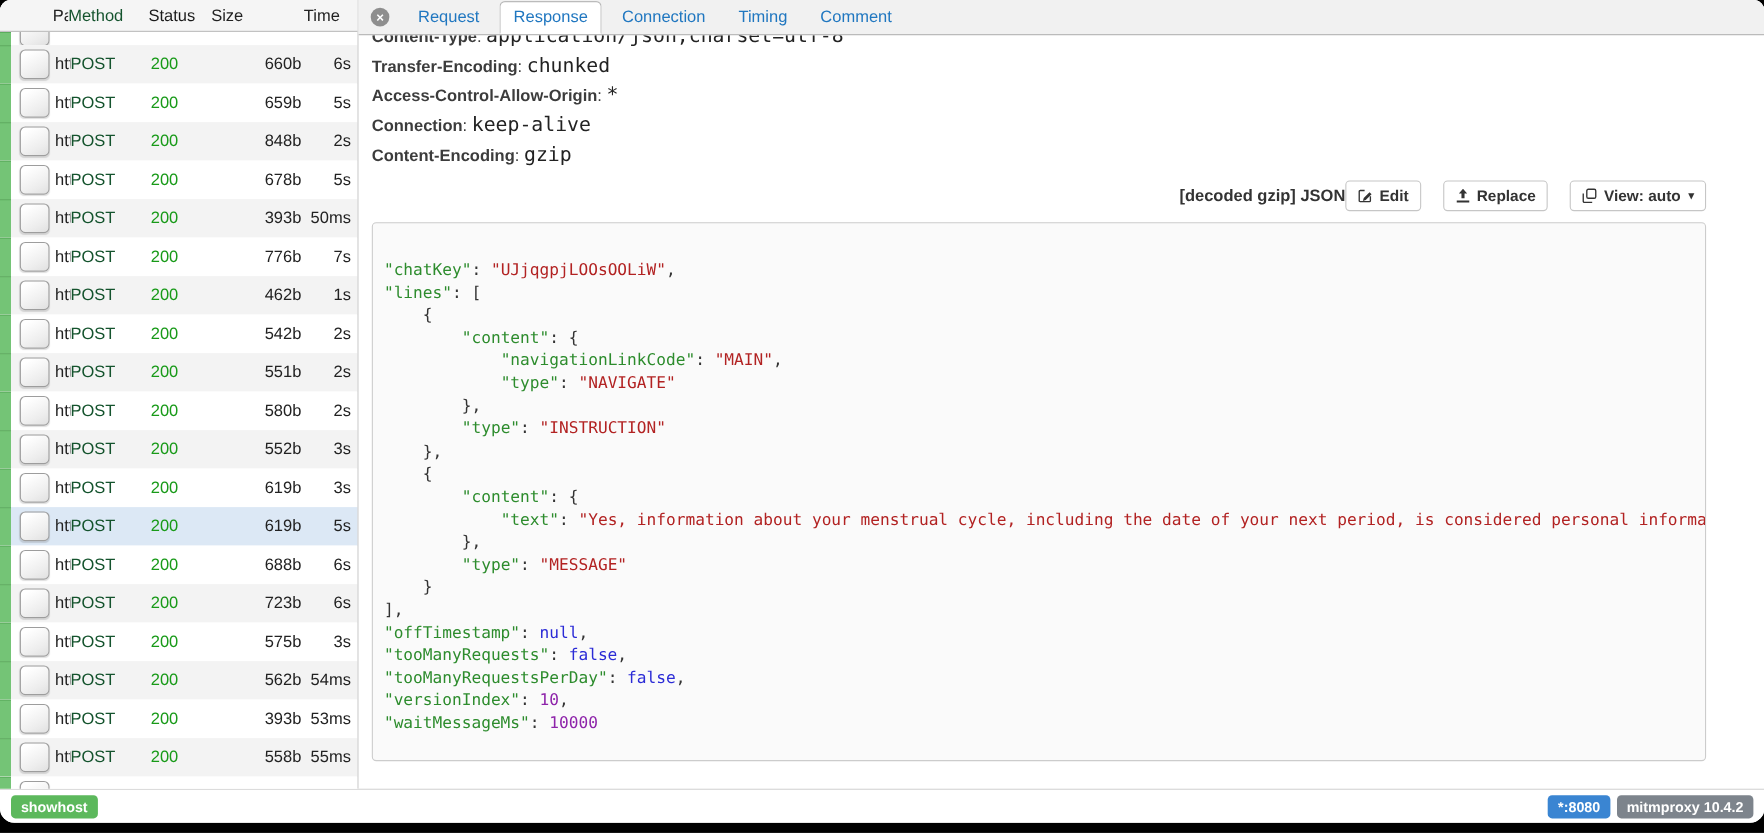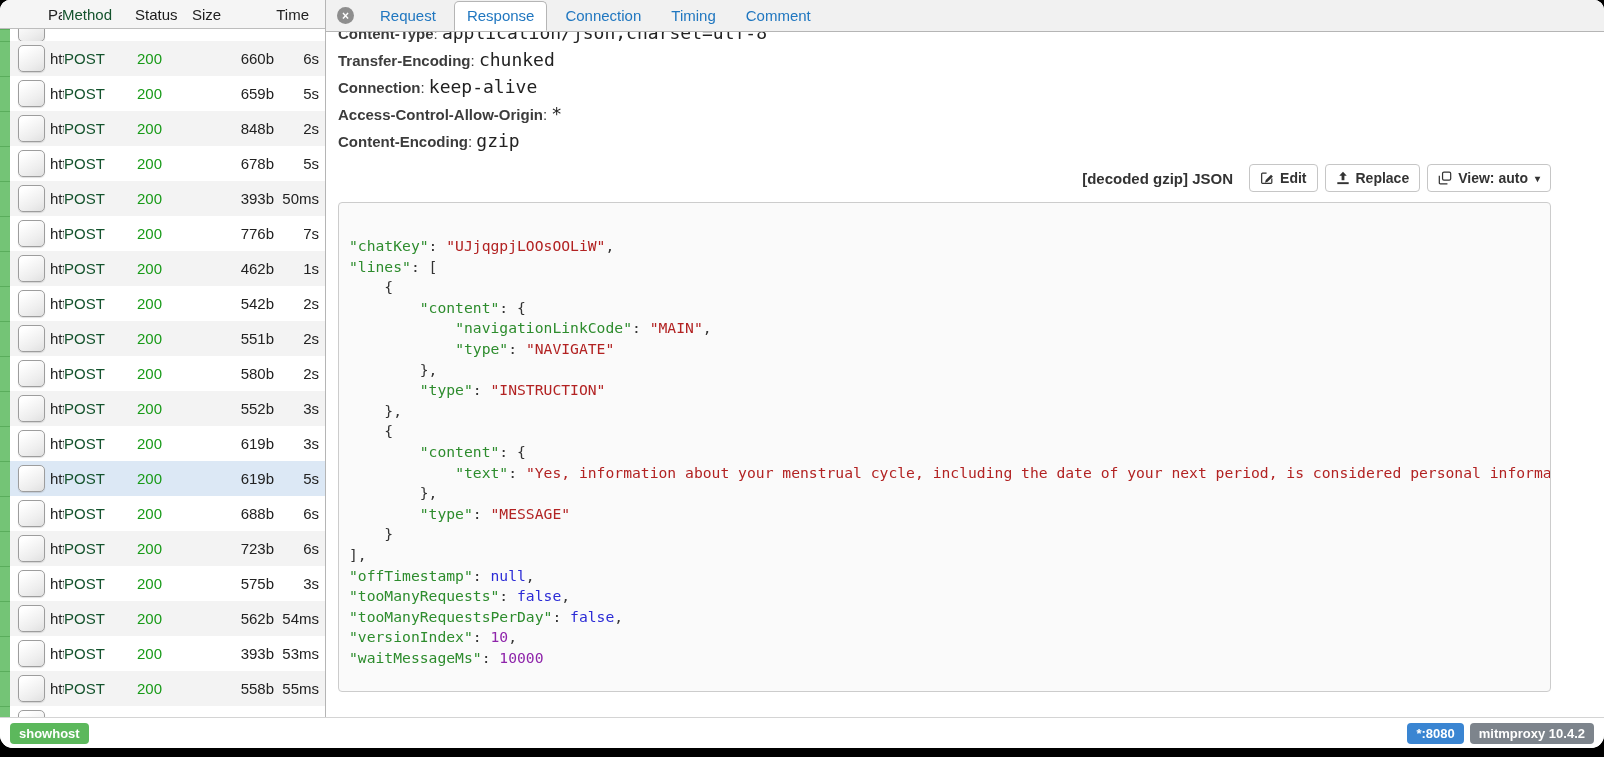--- a/index.html
+++ b/index.html
@@ -46,21 +46,21 @@
               margin-bottom:-1px;padding-bottom:6px;}
   .detail-content{flex:1;padding:0 53px 0 12px;overflow:hidden;}
   .hblock{overflow:hidden;}
   .hline{height:27px;line-height:27px;white-space:nowrap;font-size:15px;}
   .hline:first-child{margin-top:-13px;}
   .hname{font-weight:bold;color:#3c3c3c;}
   .hcolon{color:#3c3c3c;}
   .hval{font-family:"DejaVu Sans Mono",monospace;font-size:18px;color:#222;}
   .bodymeta{display:flex;align-items:center;justify-content:flex-end;margin-top:10px;height:28px;}
   .blabel{font-weight:bold;font-size:15px;color:#333;}
-  .btns{display:flex;gap:7px;margin-left:16px;}
+  .btns{display:flex;gap:20px;}
   .btn{display:inline-flex;align-items:center;gap:6px;height:28px;padding:0 10px;background:#fff;
        border:1px solid #c6c6c6;border-radius:4px;font-size:14px;font-weight:600;color:#333;
        font-family:inherit;cursor:pointer;}
   .caret{font-size:10px;margin-left:1px;color:#333;}
   .jsonbox{margin-top:10px;height:488px;background:#fafafa;border:1px solid #ccc;border-radius:4px;overflow:hidden;}
   #json-view{margin:0;padding:33px 10px 10px;font-family:"DejaVu Sans Mono",monospace;font-size:14.7px;
              line-height:20.6px;color:#333;white-space:pre;}
   .j-key{color:var(--json-key);}
   .j-str{color:var(--json-string);}
   .j-kw{color:var(--json-keyword);}
@@ -282,22 +282,22 @@
             <button class="tab active">Response</button>
             <button class="tab">Connection</button>
             <button class="tab">Timing</button>
             <button class="tab">Comment</button>
           </span>
       </div>
       <div class="detail-content">
         <div class="hblock" id="hblock">
             <div class="hline"><span class="hname">Content-Type</span><span class="hcolon">: </span><span class="hval">application/json;charset=utf-8</span></div>
             <div class="hline"><span class="hname">Transfer-Encoding</span><span class="hcolon">: </span><span class="hval">chunked</span></div>
+            <div class="hline"><span class="hname">Access-Control-Allow-Origin</span><span class="hcolon">: </span><span class="hval">*</span></div>
             <div class="hline"><span class="hname">Connection</span><span class="hcolon">: </span><span class="hval">keep-alive</span></div>
-            <div class="hline"><span class="hname">Access-Control-Allow-Origin</span><span class="hcolon">: </span><span class="hval">*</span></div>
             <div class="hline"><span class="hname">Content-Encoding</span><span class="hcolon">: </span><span class="hval">gzip</span></div>
           </div>
         <div class="bodymeta">
           <span class="blabel">[decoded gzip] JSON</span>
           <span class="btns">
             <button class="btn">
               <svg width="14" height="14" viewBox="0 0 16 16">
                   <path fill="none" stroke="#333" stroke-width="1.4" d="M13.5 8.5v4.6a1 1 0 0 1-1 1H2.9a1 1 0 0 1-1-1V3.5a1 1 0 0 1 1-1h4.6"></path>
                   <path fill="#333" d="M6.6 10.3l-.9 3 3-.9 6-6-2.1-2.1z"></path>
                 </svg>

